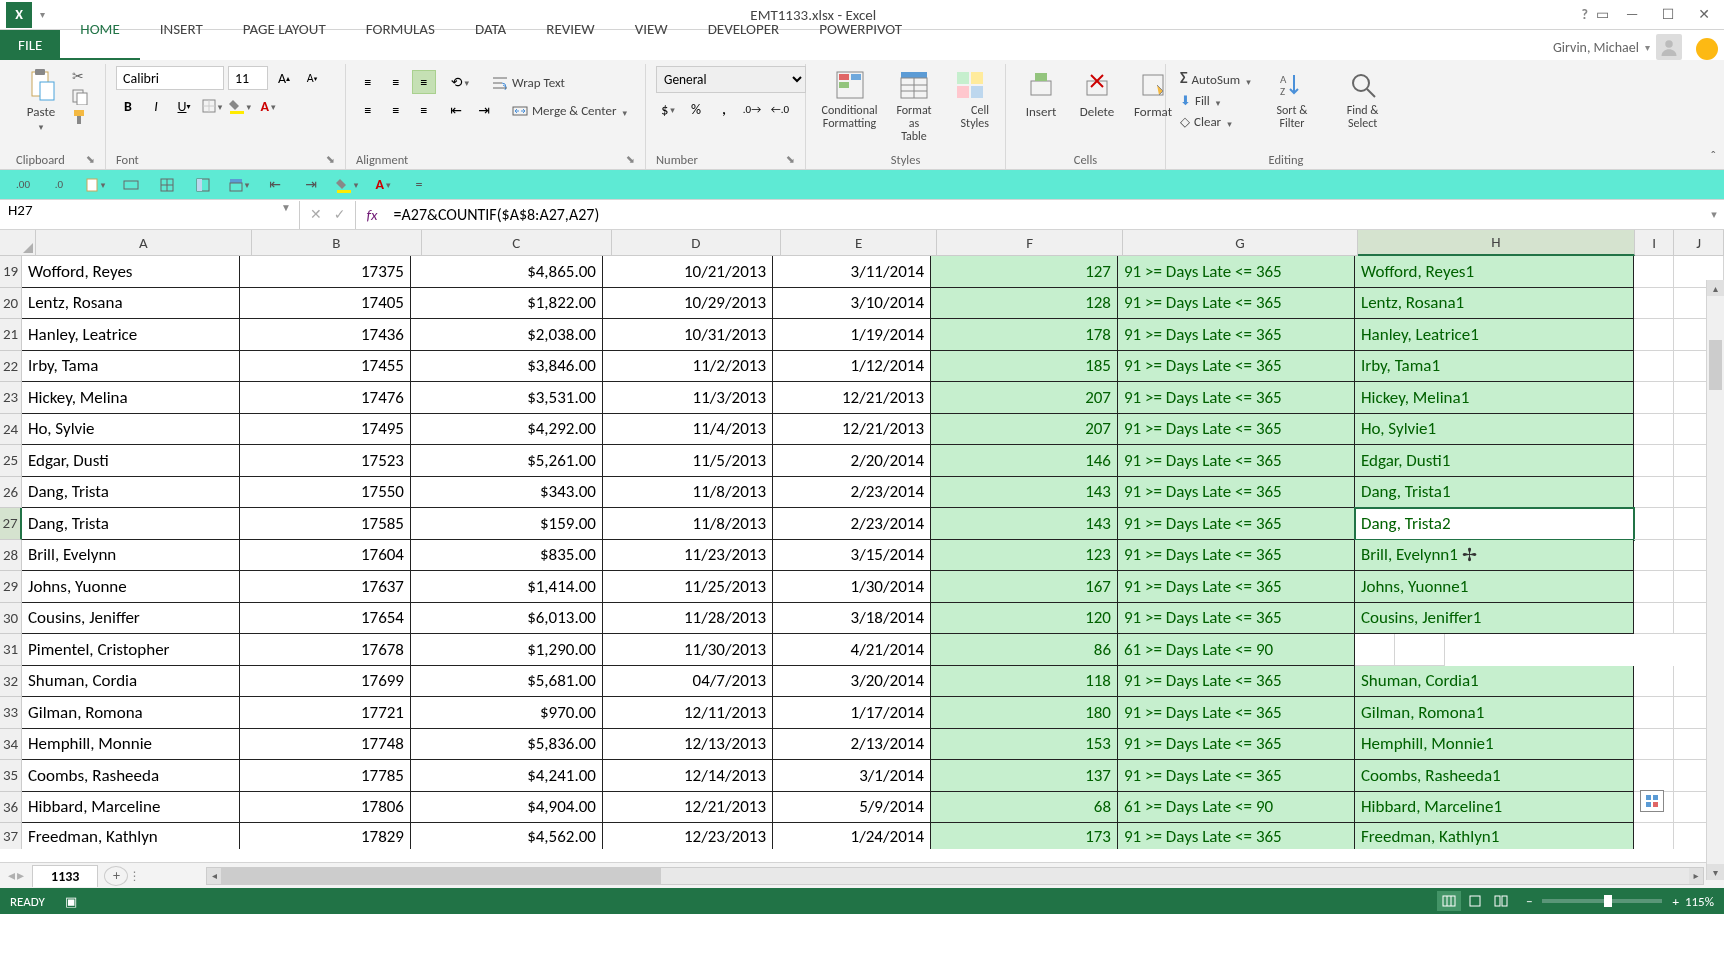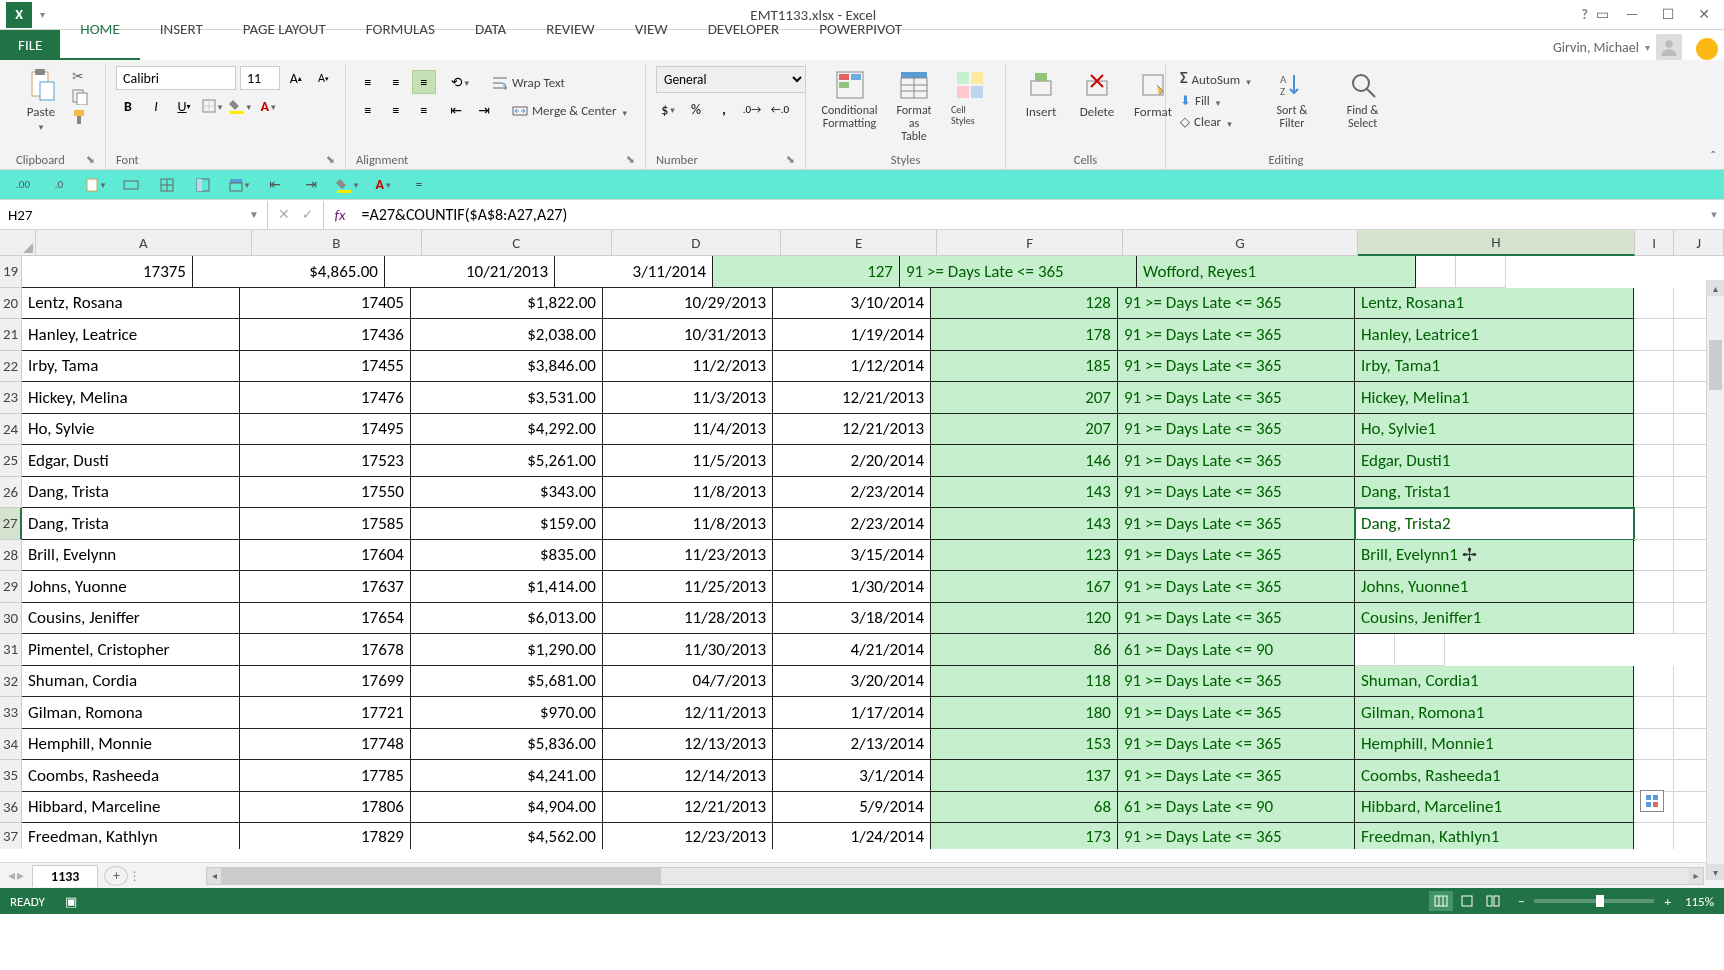--- a/index.html
+++ b/index.html
@@ -30,34 +30,34 @@
 .ribbon-group .group-label .dialog-launcher { font-size: 11px; color: #888; margin-left: auto; }
 .ribbon-group .controls { display: flex; gap: 6px; align-items: flex-start; }
 .ribbon-btn { display: flex; flex-direction: column; align-items: center; justify-content: center; padding: 2px 6px; color: #444; font-size: 13px; gap: 2px; min-width: 50px; }
 .ribbon-btn .icon-lg { width: 34px; height: 34px; display: inline-flex; align-items: center; justify-content: center; }
 .ribbon-btn-sm { display: flex; align-items: flex-end; gap: 4px; padding: 2px 4px; color: #444; font-size: 13px; }
 .collapse-ribbon { position: absolute; right: 8px; top: 148px; color: #666; }
 
 
 .font-select { display: flex; gap: 4px; }
 .font-select input, .font-select select { border: 1px solid #ccc; background: #fff; padding: 2px 6px; font-size: 14px; }
-.font-name { width: 120px; }
+.font-name { width: 108px; }
 .font-size { width: 40px; }
 .mini-row { display: flex; gap: 4px; margin-top: 4px; align-items: center; }
 .mini-btn { width: 24px; height: 24px; display: inline-flex; align-items: center; justify-content: center; border: 1px solid transparent; }
 .mini-btn.active { background: #c5e0b4; border-color: #a9d08e; }
 .dd::after { content: "▾"; font-size: 9px; color: #666; margin-left: 2px; }
 
 
 .quick-access2 { height: 30px; background: #5eead4; border-bottom: 1px solid #d4d4d4; display: flex; align-items: center; gap: 10px; padding: 0 10px; }
 .qa-btn { width: 26px; height: 24px; display: inline-flex; align-items: center; justify-content: center; color: #555; }
 
 
 .formula-row { height: 30px; display: flex; align-items: center; border-bottom: 1px solid #d4d4d4; background: #fff; }
-.name-box { width: 268px; border-right: 1px solid #ccc; padding: 0 8px; display: flex; align-items: center; justify-content: space-between; font-size: 15px; height: 28px; }
+.name-box { width: 300px; border-right: 1px solid #ccc; padding: 0 8px; display: flex; justify-content: space-between; font-size: 15px; height: 28px; }
 .name-box .dd-arrow { color: #888; font-size: 10px; }
 .fx-controls { display: flex; align-items: center; gap: 12px; padding: 0 10px; border-right: 1px solid #ccc; height: 28px; }
 .fx-controls span { color: #aaa; }
 .fx-label { font-style: italic; color: #701a75; font-size: 15px; padding: 0 10px; text-align: right; }
 .formula-input { flex: 1; padding: 0 6px; font-size: 16px; border: none; outline: none; }
 .formula-expand { width: 20px; color: #888; font-size: 11px; text-align: center; }
 
 
 .grid-wrap { position: relative; height: 632px; overflow: hidden; background: #fff; }
 .col-headers { display: flex; height: 26px; background: #f0f0f0; }
@@ -318,21 +318,21 @@
       </div>
       <div class="ribbon-btn">
         <span class="icon-lg">
             <svg width="30" height="30">
               <rect x="2" y="2" width="12" height="12" fill="#c6efce"></rect>
               <rect x="16" y="2" width="12" height="12" fill="#ffeb9c"></rect>
               <rect x="2" y="16" width="12" height="12" fill="#ffc7ce"></rect>
               <rect x="16" y="16" width="12" height="12" fill="#bdd7ee"></rect>
             </svg>
           </span>
-        <span style="font-size:10px;text-align:left;line-height:1.1">Cell Styles</span>
+        <span style="font-size:12px;text-align:right;line-height:1.1">Cell Styles</span>
       </div>
     </div>
     <div class="group-label">
         <span>Styles</span>
       </div>
   </div>
 
   <div class="ribbon-group" style="width:160px">
     <div class="controls">
       <div class="ribbon-btn">
@@ -503,20 +503,21 @@
         <div class="row-head">31</div>
         <div class="row-head">32</div>
         <div class="row-head">33</div>
         <div class="row-head">34</div>
         <div class="row-head">35</div>
         <div class="row-head">36</div>
         <div class="row-head last">37</div>
       </div>
     <div class="data-rows" id="data-rows">
         <div class="data-row">
+          <div class="cell cA">Wofford, Reyes</div>
           <div class="cell cB r">17375</div>
           <div class="cell cC r">$4,865.00</div>
           <div class="cell cD r">10/21/2013</div>
           <div class="cell cE r">3/11/2014</div>
           <div class="cell cF r green">127</div>
           <div class="cell cG green">91 &gt;= Days Late &lt;= 365</div>
           <div class="cell cH green">Wofford, Reyes1</div>
           <div class="cell cI extra"></div>
           <div class="cell cJ extra"></div>
         </div>
@@ -788,14 +789,14 @@
       <svg width="14" height="12">
         <rect x="1" y="1" width="5" height="10" fill="none" stroke="#fff"></rect>
         <rect x="8" y="1" width="5" height="10" fill="none" stroke="#fff"></rect>
       </svg>
     </span>
   <span style="margin-left:12px">−</span>
   <div class="zoom-slider">
       <div class="knob"></div>
     </div>
   <span>+</span>
-  <span style="margin-left:14px">115%</span>
+  <span style="margin-left:6px">115%</span>
 </div>
 
 </body></html>

